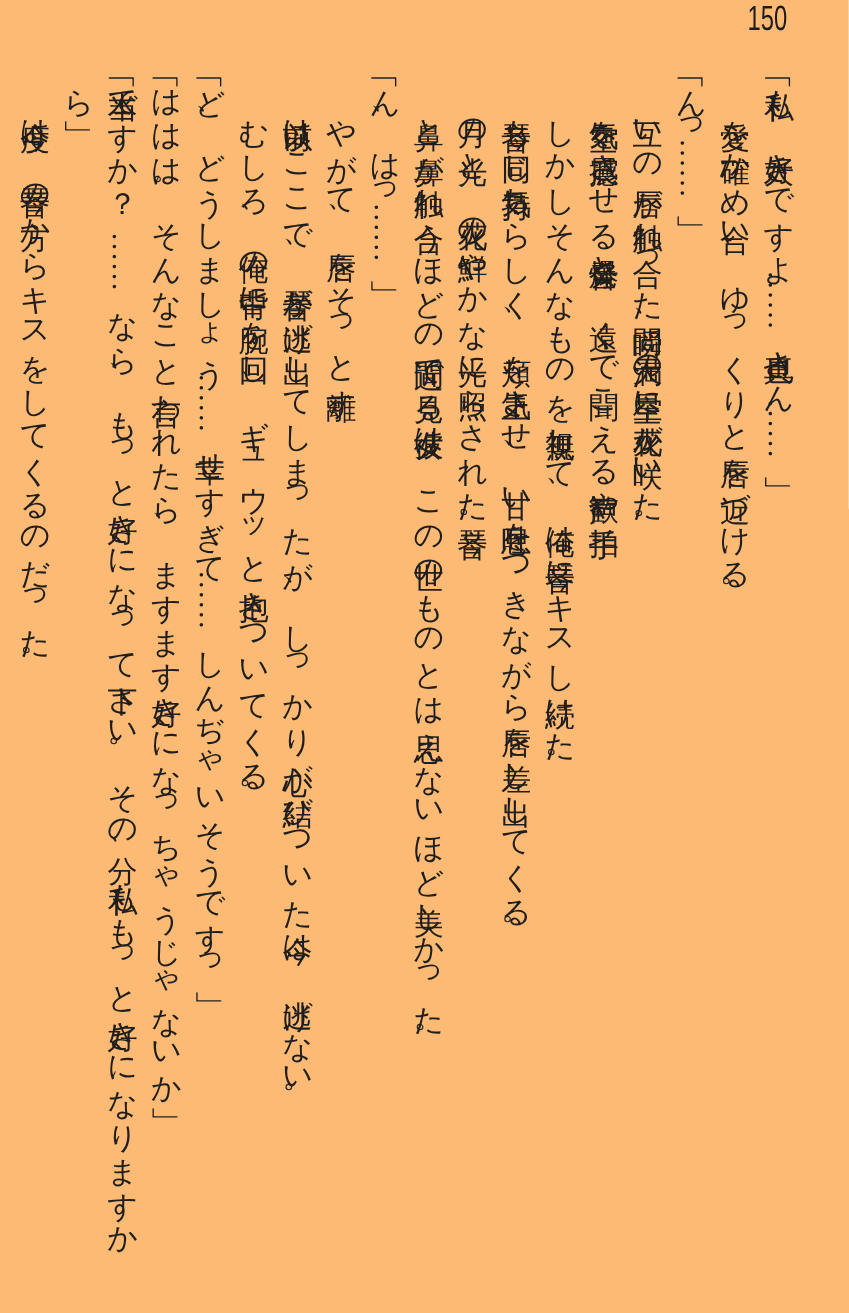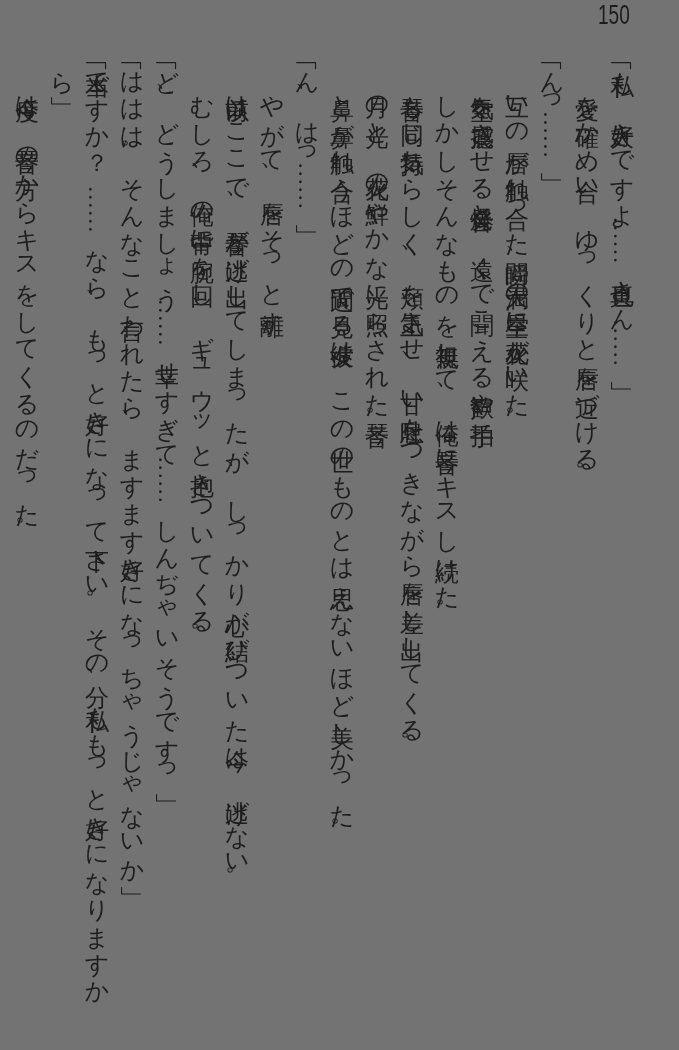--- a/index.html
+++ b/index.html
@@ -8,21 +8,21 @@
   body {
     width: 679px; height: 1050px;
     position: relative;
     overflow: hidden;
     background: #ffffff;
     font-family: "Liberation Serif", "DejaVu Serif", serif;
   }
   .book-page {
     position: absolute;
     inset: 0;
-    background: #737373;
+    background: #fdba74;
   }
   .page-number {
     position: absolute;
     top: 1px;
     right: 49px;
     font-family: "Liberation Sans", "DejaVu Sans", sans-serif;
     font-size: 28px;
     line-height: 1;
     letter-spacing: 0px;
     color: #1c1c1c;

